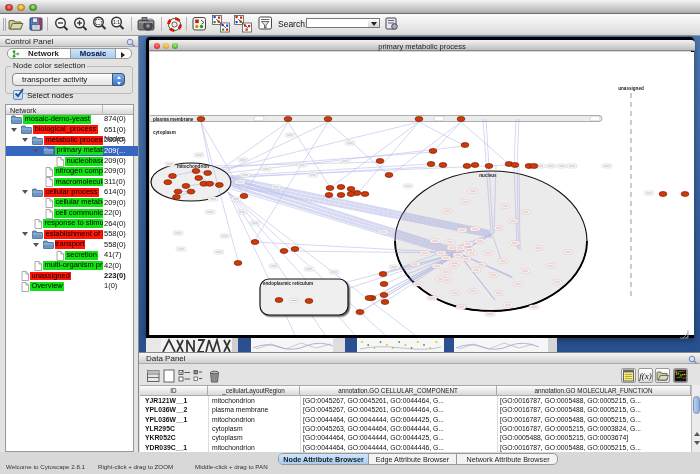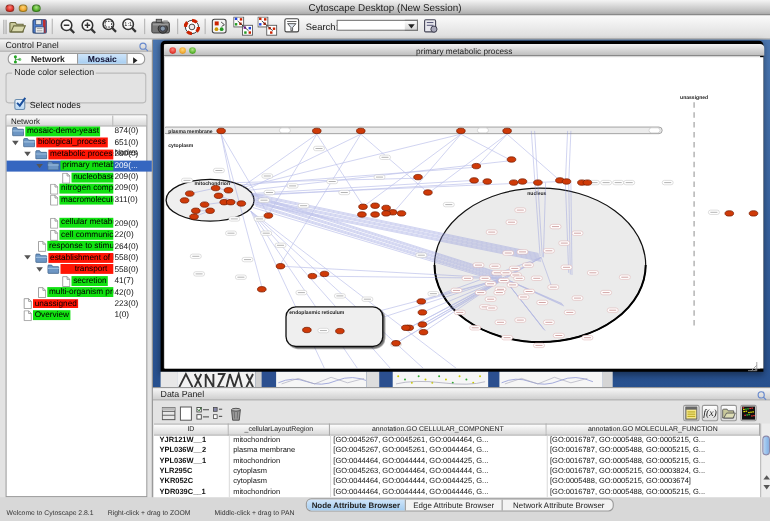--- a/index.html
+++ b/index.html
@@ -2,21 +2,20 @@
 <html><head><meta charset="utf-8"><style>
 *{margin:0;padding:0;box-sizing:border-box;}
 html,body{width:700px;height:474px;overflow:hidden;font-family:"Liberation Sans",sans-serif;background:#d8d8d8;}
 .abs{position:absolute;}
 </style></head><body>
 
 <div class="abs" style="left:0;top:0;width:700px;height:14px;background:linear-gradient(#f4f4f4,#bdbdbd 80%,#a8a8a8);border-bottom:1px solid #6e6e6e;">
  <div class="abs" style="left:5px;top:3.5px;width:7.5px;height:7.5px;border-radius:50%;background:radial-gradient(circle at 50% 35%,#ff8880,#e3382e 60%,#b01c12);border:0.5px solid #9a2a20;"></div>
  <div class="abs" style="left:17px;top:3.5px;width:7.5px;height:7.5px;border-radius:50%;background:radial-gradient(circle at 50% 35%,#ffd97a,#f0a832 60%,#c07c12);border:0.5px solid #9a7a20;"></div>
  <div class="abs" style="left:29px;top:3.5px;width:7.5px;height:7.5px;border-radius:50%;background:radial-gradient(circle at 50% 35%,#b4e88a,#58b32e 60%,#2f8012);border:0.5px solid #3a7a20;"></div>
- <div class="abs" style="left:0;right:0;top:2px;text-align:center;font-size:9px;color:#222;">Cytoscape Desktop (New Session)</div>
 </div>
 
 <div class="abs" style="left:0;top:14px;width:700px;height:22px;background:linear-gradient(#fbfbfb,#dcdcdc);border-bottom:1px solid #9a9a9a;">
 </div>
 <div style="position:absolute;left:3px;top:18px;width:1px;height:13px;background:#aaa;box-shadow:2px 0 0 #aaa;"></div>
 <svg style="position:absolute;left:8px;top:17px" width="16" height="14" viewBox="0 0 16 14">
     <path d="M1 4 L1 12 L13 12 L13 5 L7 5 L6 3.5 L2 3.5 Z" fill="#c8c89a" stroke="#6b6b40" stroke-width="1"></path>
     <path d="M2 12 L4.5 6.5 L15 6.5 L12.5 12 Z" fill="#d9d9ad" stroke="#6b6b40" stroke-width="1"></path>
   </svg>
 <svg style="position:absolute;left:29px;top:17px" width="14" height="14" viewBox="0 0 14 14">
@@ -130,20 +129,25 @@
  </div>
  <svg class="abs" style="left:12px;top:14px" width="8" height="8" viewBox="0 0 8 8">
       <circle cx="2" cy="1.7" r="1.4" fill="#2a2"></circle>
       <circle cx="2" cy="6.3" r="1.4" fill="#2a2"></circle>
       <circle cx="6" cy="4" r="1.4" fill="#7c7"></circle>
       <path d="M2 2 L2 6 M2 4 L6 4" stroke="#383" stroke-width="0.7" fill="none"></path>
     </svg>
 
  <div class="abs" style="left:5px;top:30px;width:128px;height:28px;border:1px solid #bbb;border-radius:3px;"></div>
  <div class="abs" style="left:11px;top:25px;background:#e3e3e3;padding:0 2px;font-size:8px;color:#222;">Node color selection</div>
+ <div class="abs" style="left:12px;top:37px;width:113px;height:13px;border:1px solid #8a8a8a;border-radius:4px;background:linear-gradient(#ffffff,#e3e3e3);font-size:8px;line-height:12px;color:#111;padding-left:9px;">transporter activity
+   <div class="abs" style="right:-1px;top:-1px;width:13px;height:13px;border-radius:0 4px 4px 0;background:linear-gradient(#7fb2ec,#3a76cf);border:1px solid #456;"></div>
+   <div class="abs" style="right:3.2px;top:2px;width:0;height:0;border-left:2.8px solid transparent;border-right:2.8px solid transparent;border-bottom:3.6px solid #fff;"></div>
+   <div class="abs" style="right:3.2px;top:7.5px;width:0;height:0;border-left:2.8px solid transparent;border-right:2.8px solid transparent;border-top:3.6px solid #fff;"></div>
+ </div>
  <div class="abs" style="left:13px;top:54px;width:9.5px;height:9.5px;background:linear-gradient(#eaf3fd,#b8d7f3);border:1px solid #6a8db0;border-radius:2px;"></div>
  <svg class="abs" style="left:13px;top:51px" width="12" height="12" viewBox="0 0 12 12">
       <path d="M2.5 6.5 L5 9 L10 2" fill="none" stroke="#1a4f9c" stroke-width="1.8"></path>
     </svg>
  <div class="abs" style="left:27px;top:55px;font-size:8px;color:#111;">Select nodes</div>
 
  <div class="abs" style="left:5px;top:68px;width:129px;height:348px;background:#fff;border:1px solid #999;"></div>
  <div class="abs" style="left:6px;top:69px;width:127px;height:9.5px;background:linear-gradient(#fcfcfc,#d8d8d8);border-bottom:1px solid #aaa;font-size:7.2px;color:#222;">
    <span class="abs" style="left:4px;top:1px;">Network</span>
       <span class="abs" style="left:98px;top:1px;margin-top:28px;">Nodes</span>
@@ -203,20 +207,29 @@
       <span style="position:absolute;left:98px;top:0;color:#111;">209(0)</span>
     </div>
 <div style="position:absolute;left:6px;right:1px;top:140.9px;height:10.45px;background:transparent;font-size:7.5px;line-height:10.45px;white-space:nowrap;">
       <span style="position:absolute;left:39px;top:0.5px;"><svg width="8" height="10" viewBox="0 0 8 10" style="vertical-align:-1.5px">
           <path d="M1 0.5 L5 0.5 L7.5 3 L7.5 9.5 L1 9.5 Z" fill="#fff" stroke="#888" stroke-width="0.7"></path>
           <path d="M5 0.5 L5 3 L7.5 3" fill="none" stroke="#888" stroke-width="0.7"></path>
         </svg></span>
       <span style="position:absolute;left:48px;top:0.7px;background:#11e211;padding:0 1.5px;color:#000;max-width:49px;overflow:hidden;display:inline-block;height:8.9px;line-height:8.9px;">macromolecule</span>
       <span style="position:absolute;left:98px;top:0;color:#111;">311(0)</span>
     </div>
+<div style="position:absolute;left:6px;right:1px;top:151.3px;height:10.45px;background:transparent;font-size:7.5px;line-height:10.45px;white-space:nowrap;">
+      <span style="position:absolute;left:16px;top:3.0px;width:0;height:0;border-left:3.4px solid transparent;border-right:3.4px solid transparent;border-top:4.2px solid #555;"></span>
+      <span style="position:absolute;left:26px;top:0.5px;"><svg width="11" height="9" viewBox="0 0 11 9" style="vertical-align:-1px">
+          <path d="M0.5 2 L0.5 8 Q0.5 8.5 1 8.5 L10 8.5 Q10.5 8.5 10.5 8 L10.5 3 Q10.5 2.5 10 2.5 L5 2.5 L4 1 L1 1 Q0.5 1 0.5 2Z" fill="#6d96c4" stroke="#44688f" stroke-width="0.8"></path>
+          <path d="M0.5 4 L10.5 4" stroke="#9dbede" stroke-width="1"></path>
+        </svg></span>
+      <span style="position:absolute;left:38px;top:0.7px;background:#ff1505;padding:0 1.5px;color:#000;max-width:59px;overflow:hidden;display:inline-block;height:8.9px;line-height:8.9px;">cellular process</span>
+      <span style="position:absolute;left:98px;top:0;color:#111;">614(0)</span>
+    </div>
 <div style="position:absolute;left:6px;right:1px;top:161.8px;height:10.45px;background:transparent;font-size:7.5px;line-height:10.45px;white-space:nowrap;">
       <span style="position:absolute;left:39px;top:0.5px;"><svg width="8" height="10" viewBox="0 0 8 10" style="vertical-align:-1.5px">
           <path d="M1 0.5 L5 0.5 L7.5 3 L7.5 9.5 L1 9.5 Z" fill="#fff" stroke="#888" stroke-width="0.7"></path>
           <path d="M5 0.5 L5 3 L7.5 3" fill="none" stroke="#888" stroke-width="0.7"></path>
         </svg></span>
       <span style="position:absolute;left:48px;top:0.7px;background:#11e211;padding:0 1.5px;color:#000;max-width:49px;overflow:hidden;display:inline-block;height:8.9px;line-height:8.9px;">cellular metabo</span>
       <span style="position:absolute;left:98px;top:0;color:#111;">209(0)</span>
     </div>
 <div style="position:absolute;left:6px;right:1px;top:172.2px;height:10.45px;background:transparent;font-size:7.5px;line-height:10.45px;white-space:nowrap;">
       <span style="position:absolute;left:39px;top:0.5px;"><svg width="8" height="10" viewBox="0 0 8 10" style="vertical-align:-1.5px">
@@ -242,21 +255,21 @@
         </svg></span>
       <span style="position:absolute;left:38px;top:0.7px;background:#ff1505;padding:0 1.5px;color:#000;max-width:59px;overflow:hidden;display:inline-block;height:8.9px;line-height:8.9px;">establishment of lo</span>
       <span style="position:absolute;left:98px;top:0;color:#111;">558(0)</span>
     </div>
 <div style="position:absolute;left:6px;right:1px;top:203.6px;height:10.45px;background:transparent;font-size:7.5px;line-height:10.45px;white-space:nowrap;">
       <span style="position:absolute;left:27px;top:3.0px;width:0;height:0;border-left:3.4px solid transparent;border-right:3.4px solid transparent;border-top:4.2px solid #555;"></span>
       <span style="position:absolute;left:37px;top:0.5px;"><svg width="11" height="9" viewBox="0 0 11 9" style="vertical-align:-1px">
           <path d="M0.5 2 L0.5 8 Q0.5 8.5 1 8.5 L10 8.5 Q10.5 8.5 10.5 8 L10.5 3 Q10.5 2.5 10 2.5 L5 2.5 L4 1 L1 1 Q0.5 1 0.5 2Z" fill="#6d96c4" stroke="#44688f" stroke-width="0.8"></path>
           <path d="M0.5 4 L10.5 4" stroke="#9dbede" stroke-width="1"></path>
         </svg></span>
-      <span style="position:absolute;left:49px;top:0.7px;background:#ff1505;padding:0 13px;color:#000;max-width:48px;overflow:hidden;display:inline-block;height:8.9px;line-height:8.9px;">transport</span>
+      <span style="position:absolute;left:49px;top:0.7px;background:#ff1505;padding:0 0;color:#000;max-width:48px;overflow:hidden;display:inline-block;height:8.9px;line-height:8.9px;">transport</span>
       <span style="position:absolute;left:98px;top:0;color:#111;">558(0)</span>
     </div>
 <div style="position:absolute;left:6px;right:1px;top:214.1px;height:10.45px;background:transparent;font-size:7.5px;line-height:10.45px;white-space:nowrap;">
       <span style="position:absolute;left:50px;top:0.5px;"><svg width="8" height="10" viewBox="0 0 8 10" style="vertical-align:-1.5px">
           <path d="M1 0.5 L5 0.5 L7.5 3 L7.5 9.5 L1 9.5 Z" fill="#fff" stroke="#888" stroke-width="0.7"></path>
           <path d="M5 0.5 L5 3 L7.5 3" fill="none" stroke="#888" stroke-width="0.7"></path>
         </svg></span>
       <span style="position:absolute;left:59px;top:0.7px;background:#11e211;padding:0 1.5px;color:#000;max-width:38px;overflow:hidden;display:inline-block;height:8.9px;line-height:8.9px;">secretion</span>
       <span style="position:absolute;left:98px;top:0;color:#111;">41(7)</span>
     </div>
@@ -267,21 +280,21 @@
         </svg></span>
       <span style="position:absolute;left:37px;top:0.7px;background:#11e211;padding:0 1.5px;color:#000;max-width:60px;overflow:hidden;display:inline-block;height:8.9px;line-height:8.9px;">multi-organism pro</span>
       <span style="position:absolute;left:98px;top:0;color:#111;">42(0)</span>
     </div>
 <div style="position:absolute;left:6px;right:1px;top:234.9px;height:10.45px;background:transparent;font-size:7.5px;line-height:10.45px;white-space:nowrap;">
       <span style="position:absolute;left:15px;top:0.5px;"><svg width="8" height="10" viewBox="0 0 8 10" style="vertical-align:-1.5px">
           <path d="M1 0.5 L5 0.5 L7.5 3 L7.5 9.5 L1 9.5 Z" fill="#fff" stroke="#888" stroke-width="0.7"></path>
           <path d="M5 0.5 L5 3 L7.5 3" fill="none" stroke="#888" stroke-width="0.7"></path>
         </svg></span>
       <span style="position:absolute;left:24px;top:0.7px;background:#ff1505;padding:0 1.5px;color:#000;max-width:73px;overflow:hidden;display:inline-block;height:8.9px;line-height:8.9px;">unassigned</span>
-      <span style="position:absolute;left:98px;top:0;color:#111;">223(0)</span>
+      <span style="position:absolute;left:98px;top:0;color:#111;font-weight:bold;">223(0)</span>
     </div>
 <div style="position:absolute;left:6px;right:1px;top:245.4px;height:10.45px;background:transparent;font-size:7.5px;line-height:10.45px;white-space:nowrap;">
       <span style="position:absolute;left:15px;top:0.5px;"><svg width="8" height="10" viewBox="0 0 8 10" style="vertical-align:-1.5px">
           <path d="M1 0.5 L5 0.5 L7.5 3 L7.5 9.5 L1 9.5 Z" fill="#fff" stroke="#888" stroke-width="0.7"></path>
           <path d="M5 0.5 L5 3 L7.5 3" fill="none" stroke="#888" stroke-width="0.7"></path>
         </svg></span>
       <span style="position:absolute;left:24px;top:0.7px;background:#11e211;padding:0 1.5px;color:#000;max-width:73px;overflow:hidden;display:inline-block;height:8.9px;line-height:8.9px;">Overview</span>
       <span style="position:absolute;left:98px;top:0;color:#111;">1(0)</span>
     </div>
 </div>

